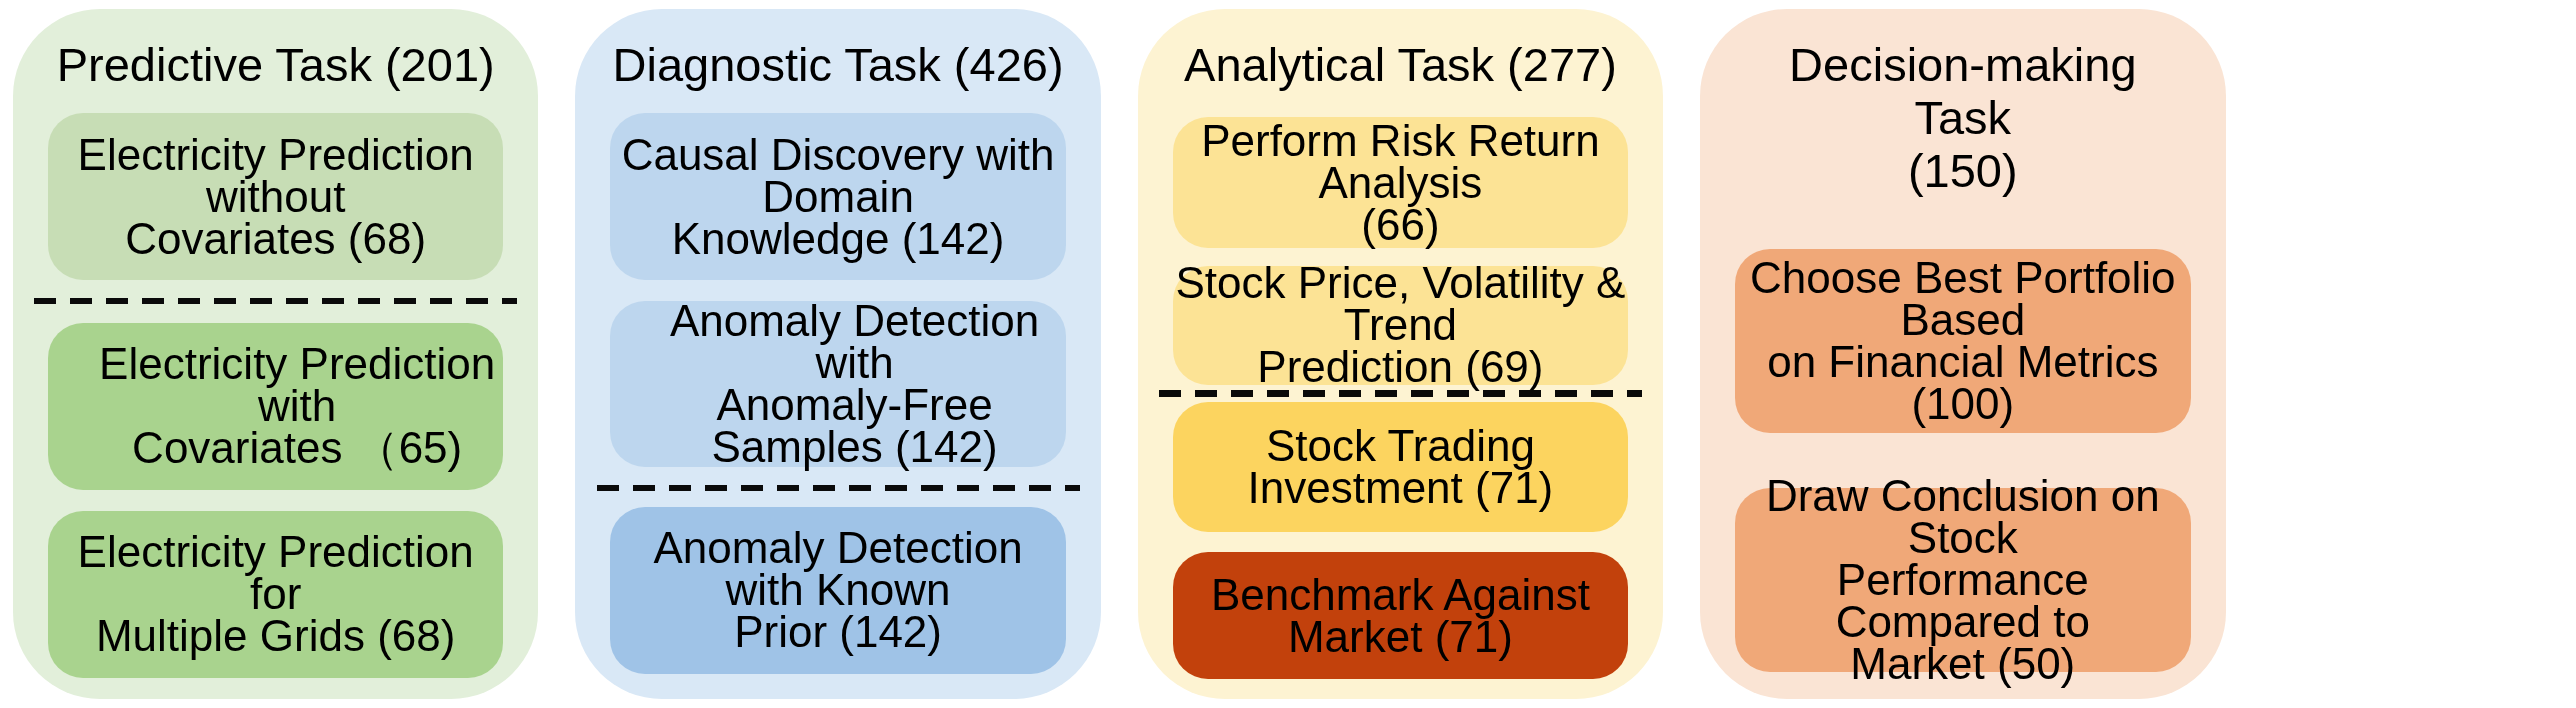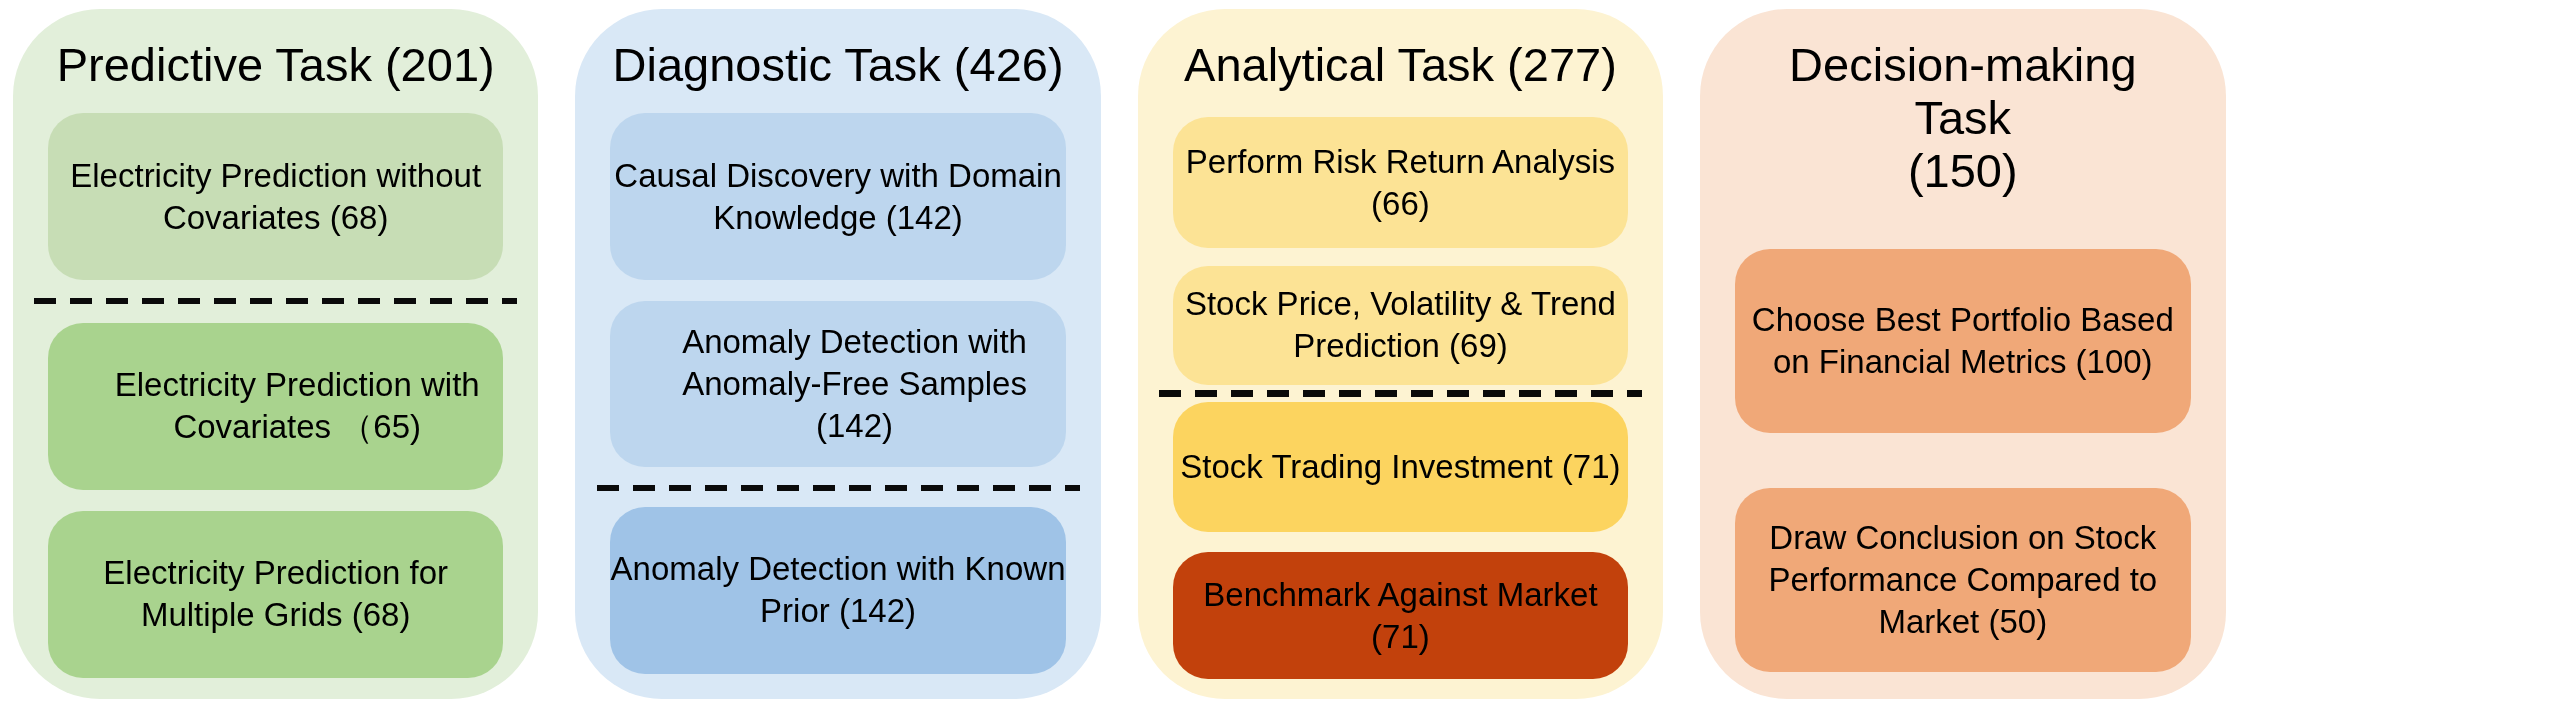--- a/index.html
+++ b/index.html
@@ -37,21 +37,21 @@
   }
   .task-box {
     width: 100%;
     box-sizing: border-box;
     border-radius: 35px;
     display: flex;
     align-items: center;
     justify-content: center;
   }
   .box-label {
-    font-size: 33px;
+    font-size: 44px;
     line-height: 42px;
     text-align: center;
     white-space: pre-line;
     max-width: 509px;
   }
   .divider {
     align-self: center;
     width: calc(100% + 27.5px);
     height: 6.4px;
     background: repeating-linear-gradient(to right, #0a0a0a 0 22px, transparent 22px 36px);

